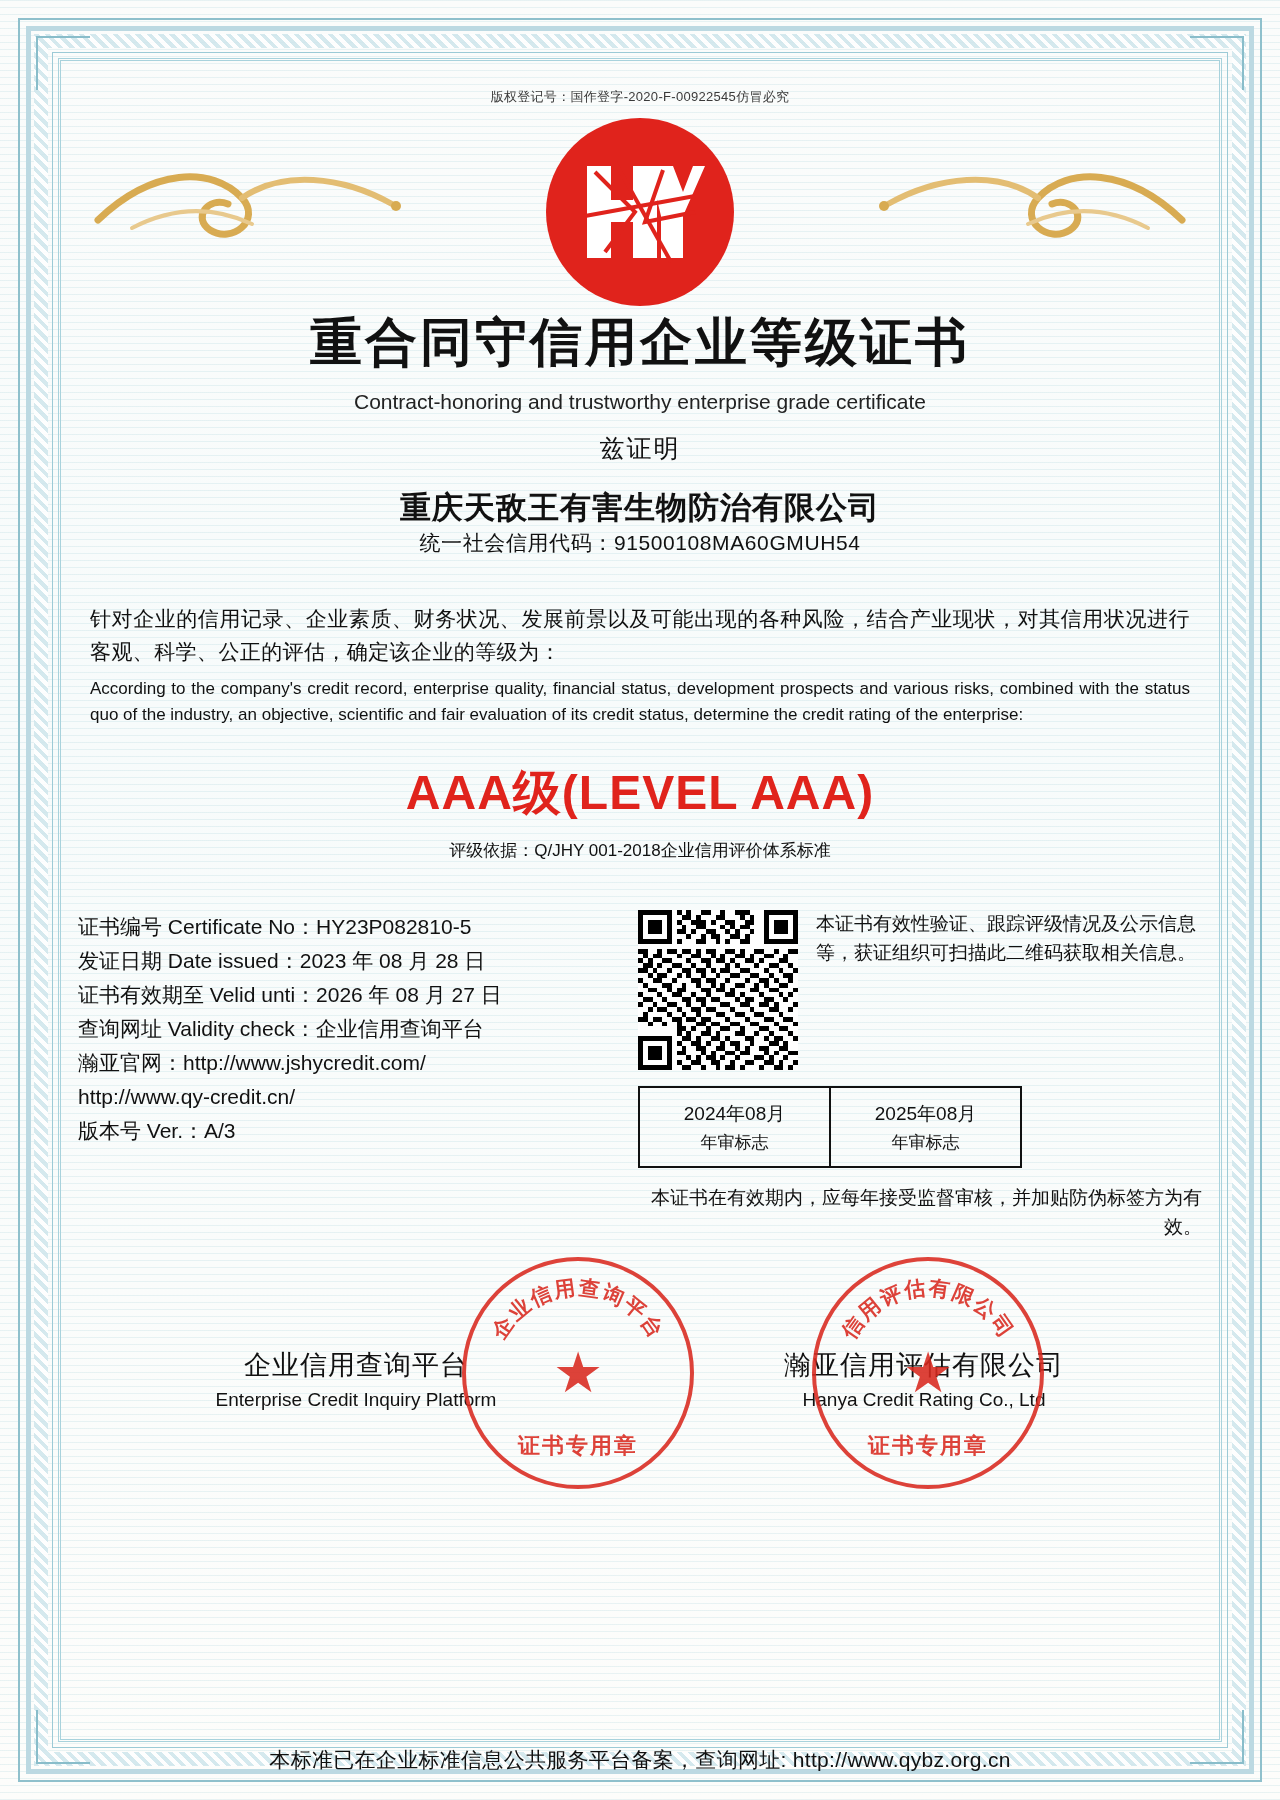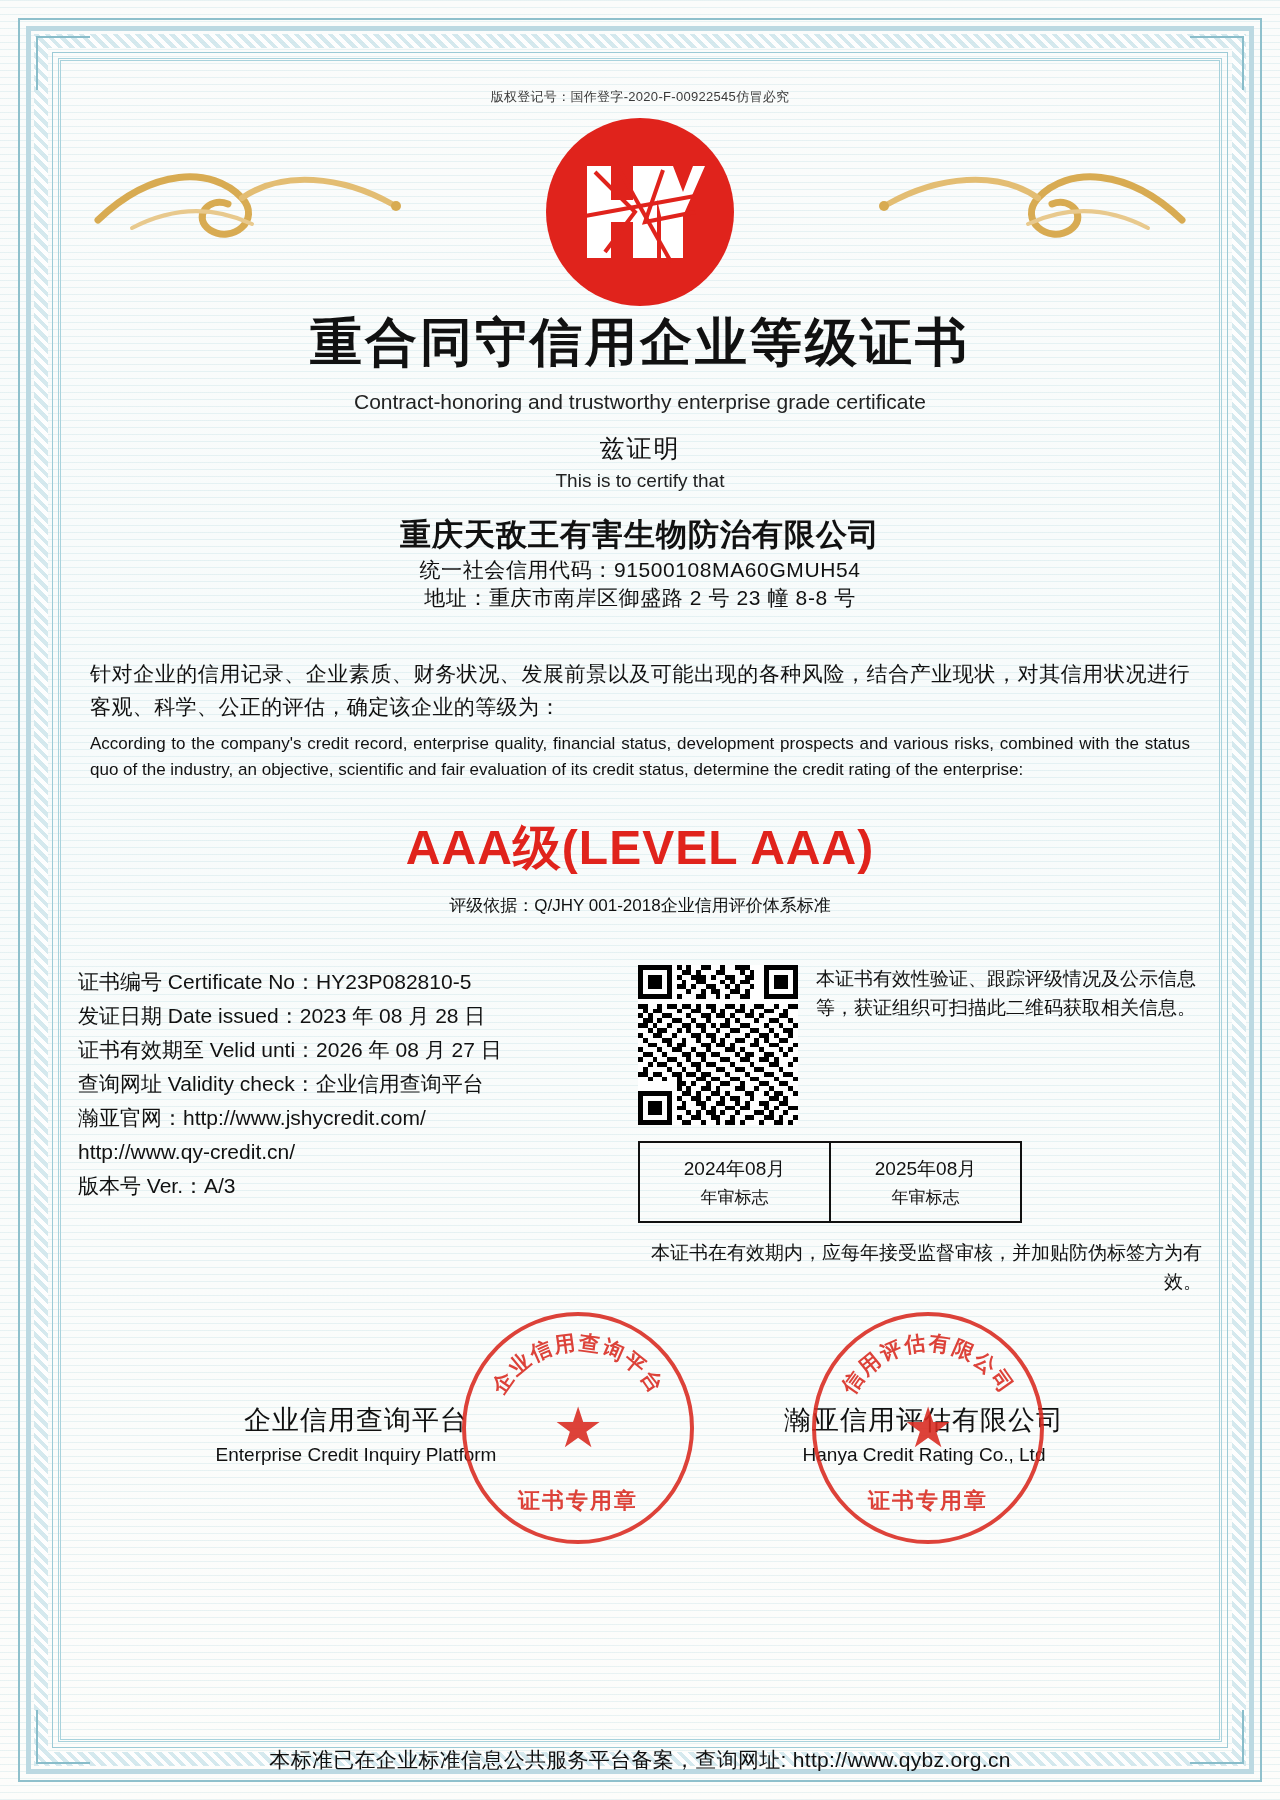--- a/index.html
+++ b/index.html
@@ -278,25 +278,23 @@
         <path d="M150 40 C 190 12, 250 18, 300 46" fill="none" stroke="#e3bd73" stroke-width="6" stroke-linecap="round"></path>
         <path d="M40 70 C 90 44, 130 52, 160 66" fill="none" stroke="#e8c98d" stroke-width="4" stroke-linecap="round"></path>
         <circle cx="304" cy="48" r="5" fill="#d8ab52"></circle>
       </svg>
     </div>
 
     <div class="title-cn">重合同守信用企业等级证书</div>
     <div class="title-en">Contract-honoring and trustworthy enterprise grade certificate</div>
 
     <div class="certify-cn">兹证明</div>
-    <div class="certify-en">This is to certify that</div>
 
     <div class="company">重庆天敌王有害生物防治有限公司</div>
     <div class="code">统一社会信用代码：91500108MA60GMUH54</div>
-    <div class="addr">地址：重庆市南岸区御盛路 2 号 23 幢 8-8 号</div>
 
     <div class="para">
       <div class="cn">针对企业的信用记录、企业素质、财务状况、发展前景以及可能出现的各种风险，结合产业现状，对其信用状况进行客观、科学、公正的评估，确定该企业的等级为：</div>
       <div class="en">According to the company's credit record, enterprise quality, financial status, development prospects and various risks, combined with the status quo of the industry, an objective, scientific and fair evaluation of its credit status, determine the credit rating of the enterprise:</div>
     </div>
 
     <div class="level">AAA级(LEVEL AAA)</div>
     <div class="basis-cn">评级依据：Q/JHY 001-2018企业信用评价体系标准</div>
 
     <div class="details-row">

